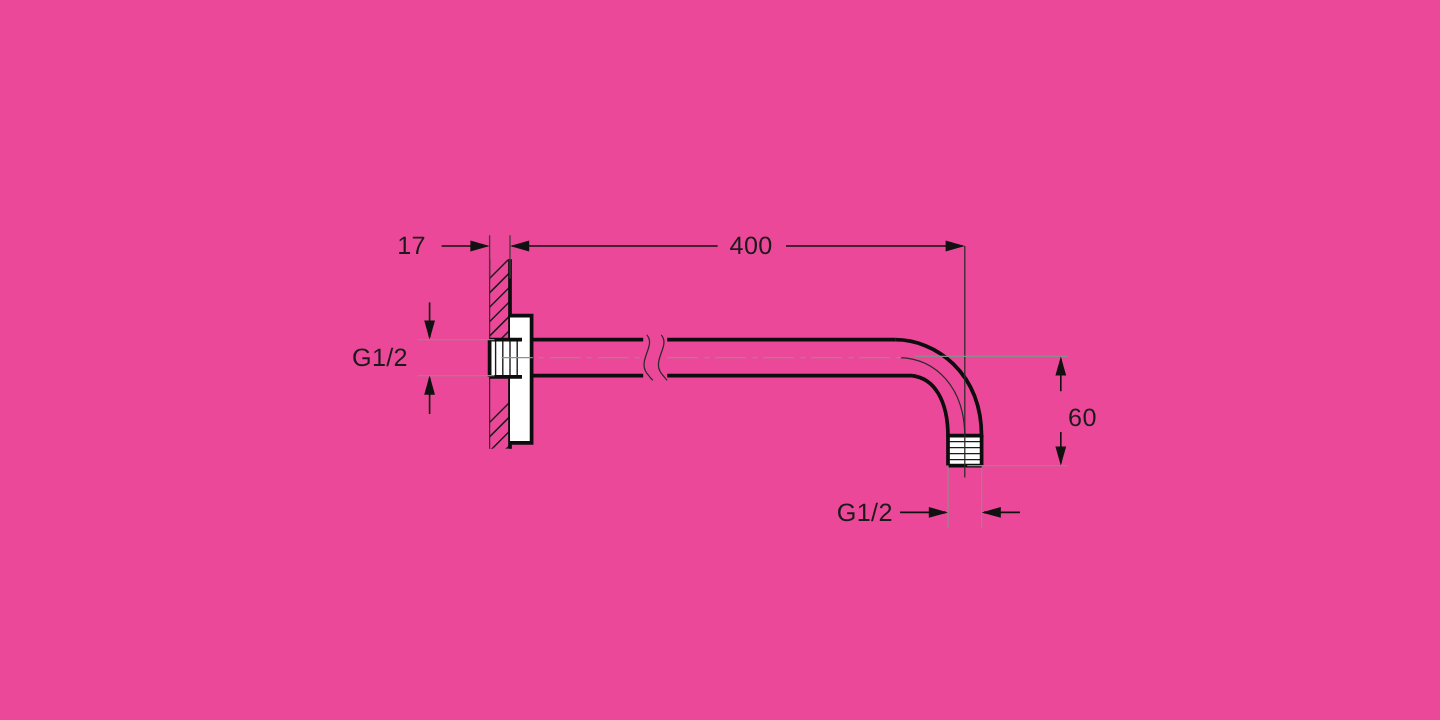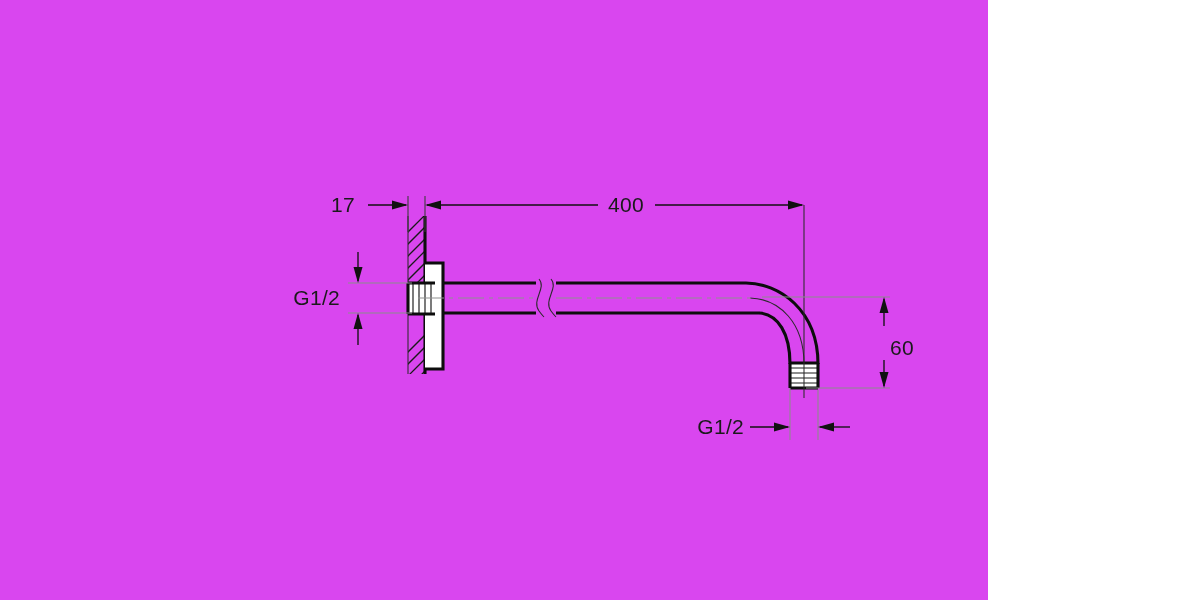--- a/index.html
+++ b/index.html
@@ -2,23 +2,23 @@
 <html><head>
 <meta charset="utf-8">
 <style>
   html, body {
     margin: 0;
     padding: 0;
     background: #ffffff;
   }
   #drawing-root {
     position: relative;
-    width: 988px;
+    width: 1200px;
     height: 600px;
-    background: #d946ef;
+    background: #ec4899;
     font-family: "Liberation Sans", sans-serif;
     overflow: hidden;
   }
   svg#tech-drawing {
     display: block;
     width: 1200px;
     height: 600px;
   }
   .dim-text {
     font-family: "Liberation Sans", sans-serif;

